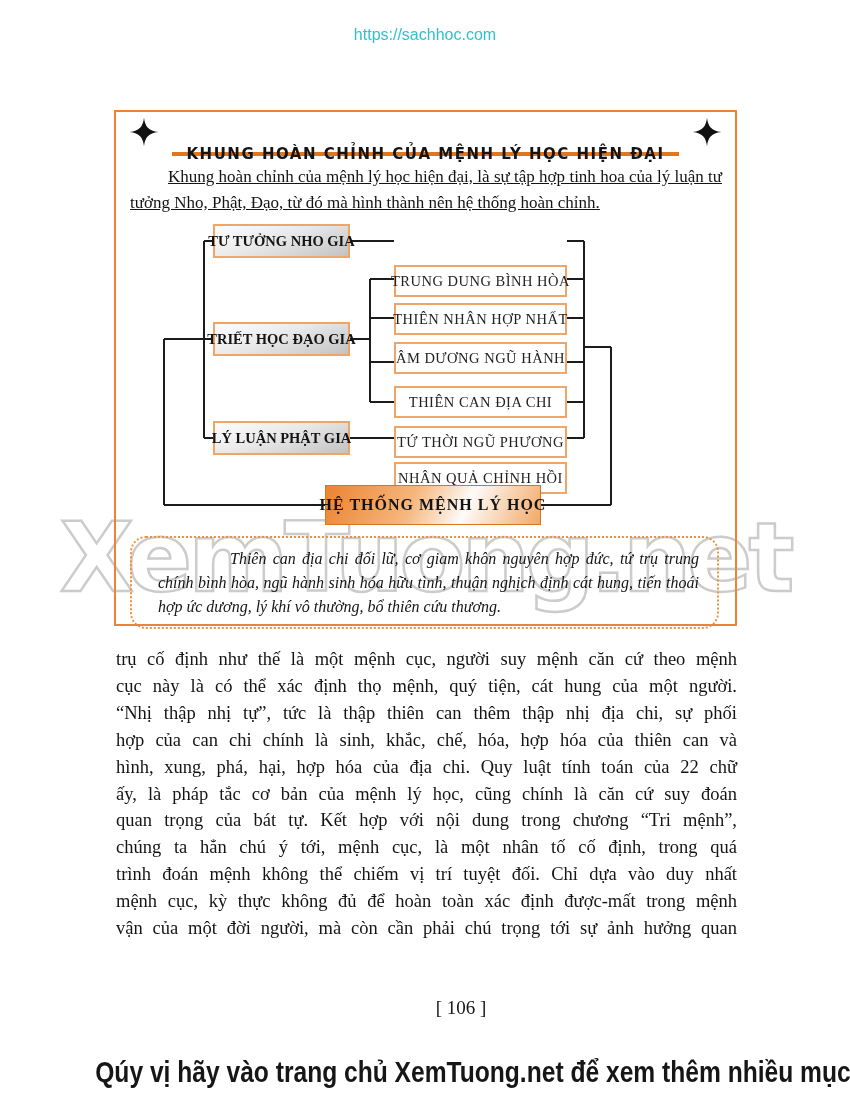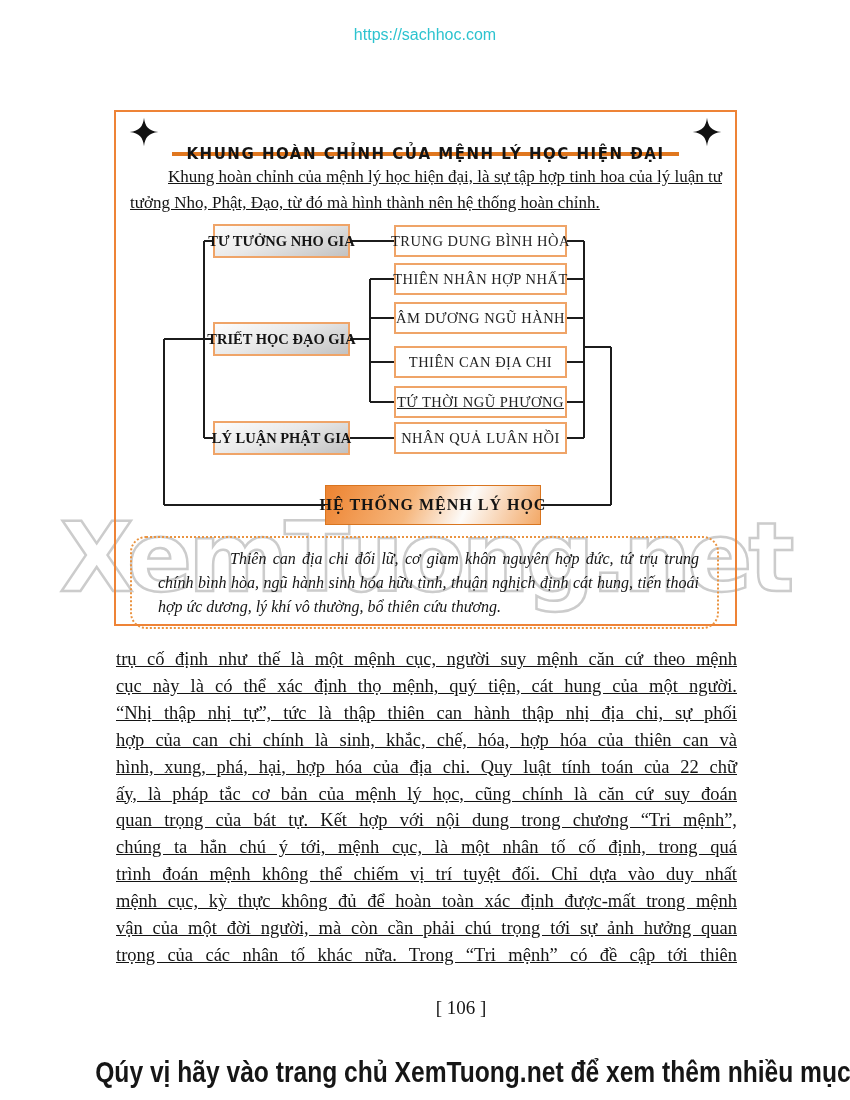--- a/index.html
+++ b/index.html
@@ -50,42 +50,42 @@
     position:absolute;box-sizing:border-box;display:flex;align-items:center;justify-content:center;
     white-space:nowrap;
   }
   .lnode{
     left:97px;width:137px;height:34px;border:2px solid #efa468;
     background:linear-gradient(160deg,#fdfdfd 0%,#e9e9e9 45%,#c2c2c2 100%);
     font-weight:bold;font-size:14.5px;color:#141414;
   }
   .rnode{
     left:278px;width:173px;height:32px;border:2px solid #efa468;background:#ffffff;
-    font-size:14.5px;color:#222;letter-spacing:0.5px;
+    font-size:14.5px;color:#222;letter-spacing:0.5px;margin-top:40px;
   }
   .bnode{
     left:209px;top:373px;width:216px;height:40px;border:1px solid #d9751f;
     background:linear-gradient(115deg,#ed8330 0%,#f6b67c 40%,#fdfbf9 65%,#f3a866 100%);
     font-weight:bold;font-size:16px;letter-spacing:1px;color:#141414;
   }
   
   .quote{
     position:absolute;left:14px;top:424px;width:589px;min-height:82px;
     border:2px dotted #ea9340;border-radius:16px;box-sizing:border-box;
     padding:9px 18px 8px 26px;background:transparent;
   }
   .quote span{
     display:block;font-style:italic;font-size:16px;line-height:24px;
     text-align:justify;text-indent:72px;color:#141414;
   }
   
   .bodytext{position:absolute;left:116px;top:646px;width:621px;z-index:2;}
   .bl{
     font-size:18.5px;line-height:26.9px;color:#141414;
-    text-align:justify;text-align-last:justify;text-decoration:underline;
+    text-align:justify;text-align-last:justify;
   }
   .pagenum{
     position:absolute;left:16px;top:997px;width:100%;text-align:center;
     font-size:19px;color:#141414;z-index:2;padding-left:20px;
   }
   .footer{
     position:absolute;left:0;top:1055px;width:100%;text-align:center;z-index:2;
   }
   .footer span{
     display:inline-block;font-family:"Liberation Sans", sans-serif;font-weight:bold;
@@ -151,43 +151,42 @@
     </svg>
 
     <div class="dnode lnode" style="top:112px;">TƯ TƯỞNG NHO GIA</div>
     <div class="dnode lnode" style="top:309px;">LÝ LUẬN PHẬT GIA</div>
     <div class="dnode lnode" style="top:210px;">TRIẾT HỌC ĐẠO GIA</div>
 
     <div class="dnode rnode" style="top:113px;">TRUNG DUNG BÌNH HÒA</div>
     <div class="dnode rnode" style="top:151px;">THIÊN NHÂN HỢP NHẤT</div>
     <div class="dnode rnode" style="top:190px;">ÂM DƯƠNG NGŨ HÀNH</div>
     <div class="dnode rnode" style="top:234px;">THIÊN CAN ĐỊA CHI</div>
-    <div class="dnode rnode" style="top:274px;text-decoration:underline;">TỨ THỜI NGŨ PHƯƠNG</div>
-    <div class="dnode rnode" style="top:310px;">NHÂN QUẢ LUÂN HỒI</div>
+    <div class="dnode rnode" style="top:274px;">TỨ THỜI NGŨ PHƯƠNG</div>
+    <div class="dnode rnode" style="top:310px;">NHÂN QUẢ CHỈNH HỒI</div>
 
     <div class="dnode bnode">HỆ THỐNG MỆNH LÝ HỌC</div>
   </div>
 
   <div class="quote">
     <span>Thiên can địa chi đối lữ, cơ giam khôn nguyên hợp đức, tứ trụ trung chính bình hòa, ngũ hành sinh hóa hữu tình, thuận nghịch định cát hung, tiến thoái hợp ức dương, lý khí vô thường, bổ thiên cứu thương.</span>
   </div>
 </div>
 
 <div class="bodytext">
   <div class="bl">trụ cố định như thế là một mệnh cục, người suy mệnh căn cứ theo mệnh</div>
   <div class="bl">cục này là có thể xác định thọ mệnh, quý tiện, cát hung của một người.</div>
-  <div class="bl">“Nhị thập nhị tự”, tức là thập thiên can hành thập nhị địa chi, sự phối</div>
+  <div class="bl">“Nhị thập nhị tự”, tức là thập thiên can thêm thập nhị địa chi, sự phối</div>
   <div class="bl">hợp của can chi chính là sinh, khắc, chế, hóa, hợp hóa của thiên can và</div>
   <div class="bl">hình, xung, phá, hại, hợp hóa của địa chi. Quy luật tính toán của 22 chữ</div>
   <div class="bl">ấy, là pháp tắc cơ bản của mệnh lý học, cũng chính là căn cứ suy đoán</div>
   <div class="bl">quan trọng của bát tự. Kết hợp với nội dung trong chương “Tri mệnh”,</div>
   <div class="bl">chúng ta hẳn chú ý tới, mệnh cục, là một nhân tố cố định, trong quá</div>
   <div class="bl">trình đoán mệnh không thể chiếm vị trí tuyệt đối. Chỉ dựa vào duy nhất</div>
   <div class="bl">mệnh cục, kỳ thực không đủ để hoàn toàn xác định được-mất trong mệnh</div>
   <div class="bl">vận của một đời người, mà còn cần phải chú trọng tới sự ảnh hưởng quan</div>
-  <div class="bl">trọng của các nhân tố khác nữa. Trong “Tri mệnh” có đề cập tới thiên</div>
 </div>
 
 <div class="pagenum">[ 106 ]</div>
 
 <div class="footer">
   <span>Qúy vị hãy vào trang chủ XemTuong.net để xem thêm nhiều mục hay khác</span>
 </div>
 
 </body></html>

